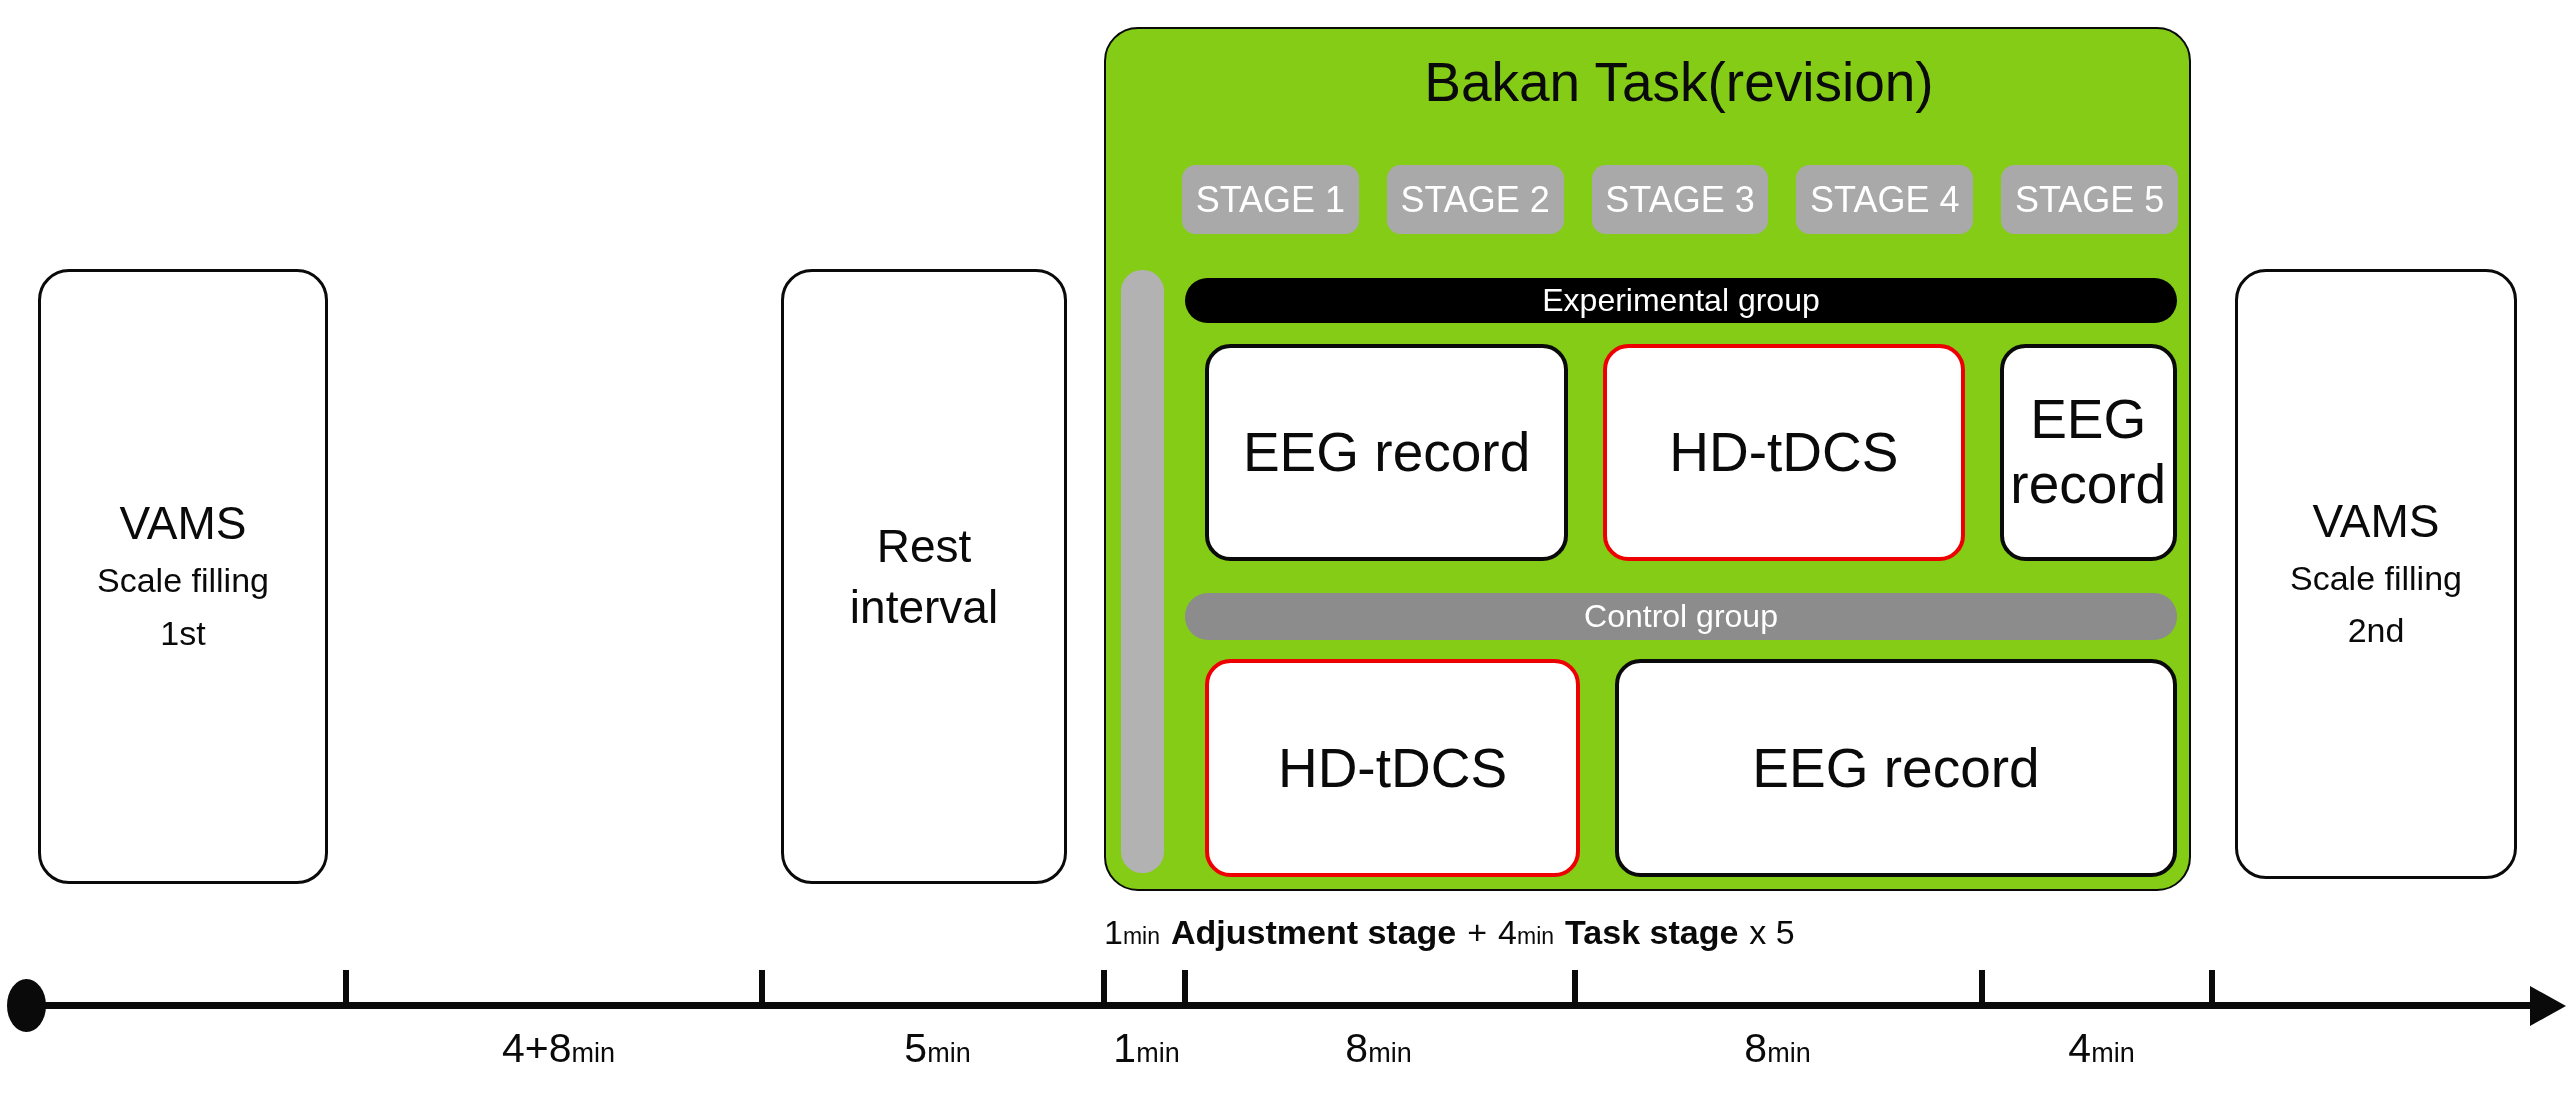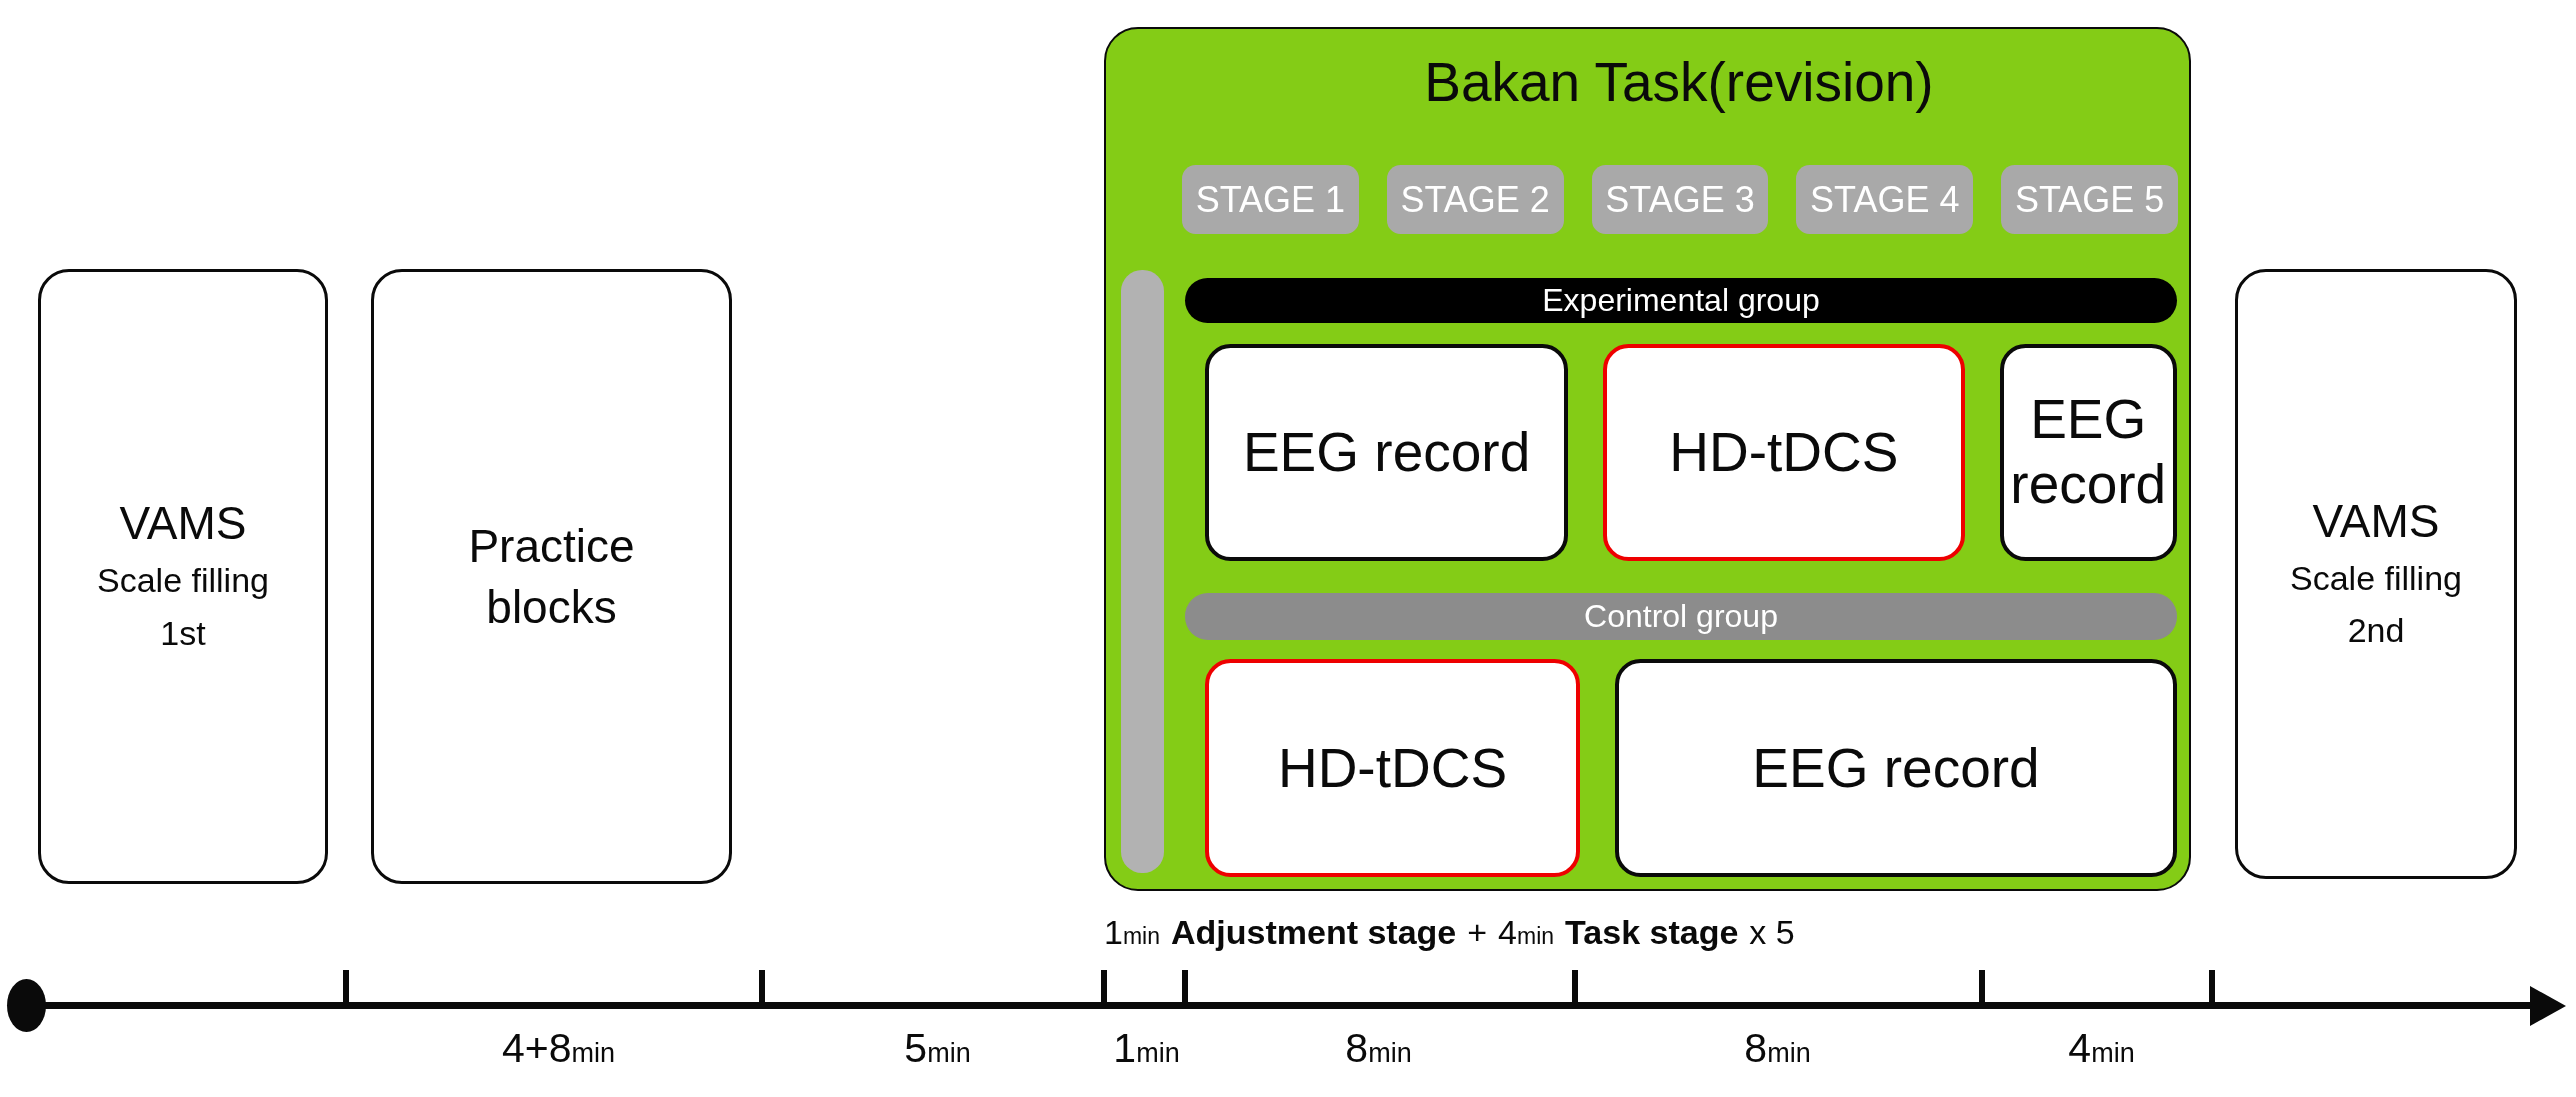--- a/index.html
+++ b/index.html
@@ -90,25 +90,25 @@
 <body>
 
 <div id="canvas">
 
   <div class="pbox" id="box-vams1">
     <div class="ttl">VAMS</div>
     <div class="sub">Scale filling</div>
     <div class="sub">1st</div>
   </div>
 
-  <div class="pbox" id="box-practice">
-    <div class="ttl">Practice</div>
-    <div class="ttl">blocks</div>
+
+  <div class="pbox" id="box-rest">
+    <div class="ttl">Rest</div>
+    <div class="ttl">interval</div>
   </div>
-
 
   <div id="bakan">
     <div id="bakan-title">Bakan Task(revision)</div>
 
     <div id="stage-row">
       <div class="stage-badge">STAGE 1</div>
       <div class="stage-badge">STAGE 2</div>
       <div class="stage-badge">STAGE 3</div>
       <div class="stage-badge">STAGE 4</div>
       <div class="stage-badge">STAGE 5</div>

